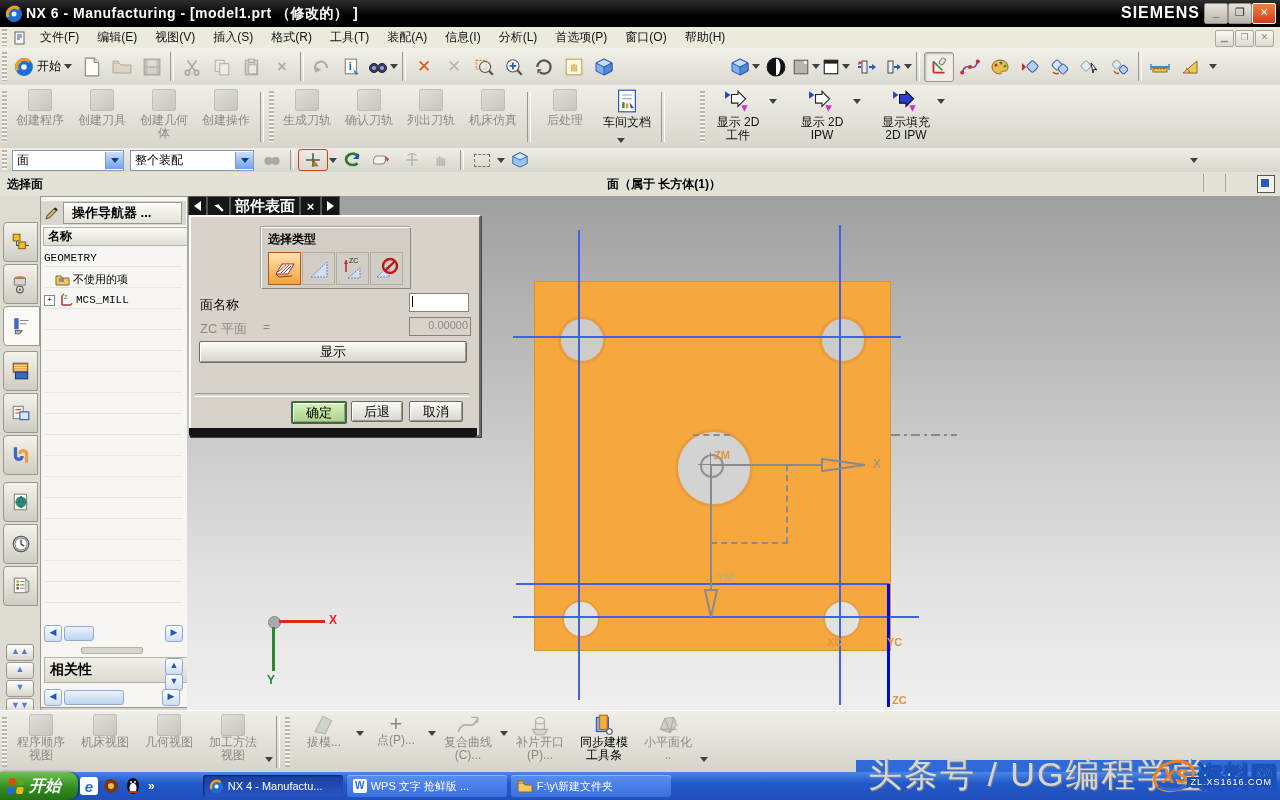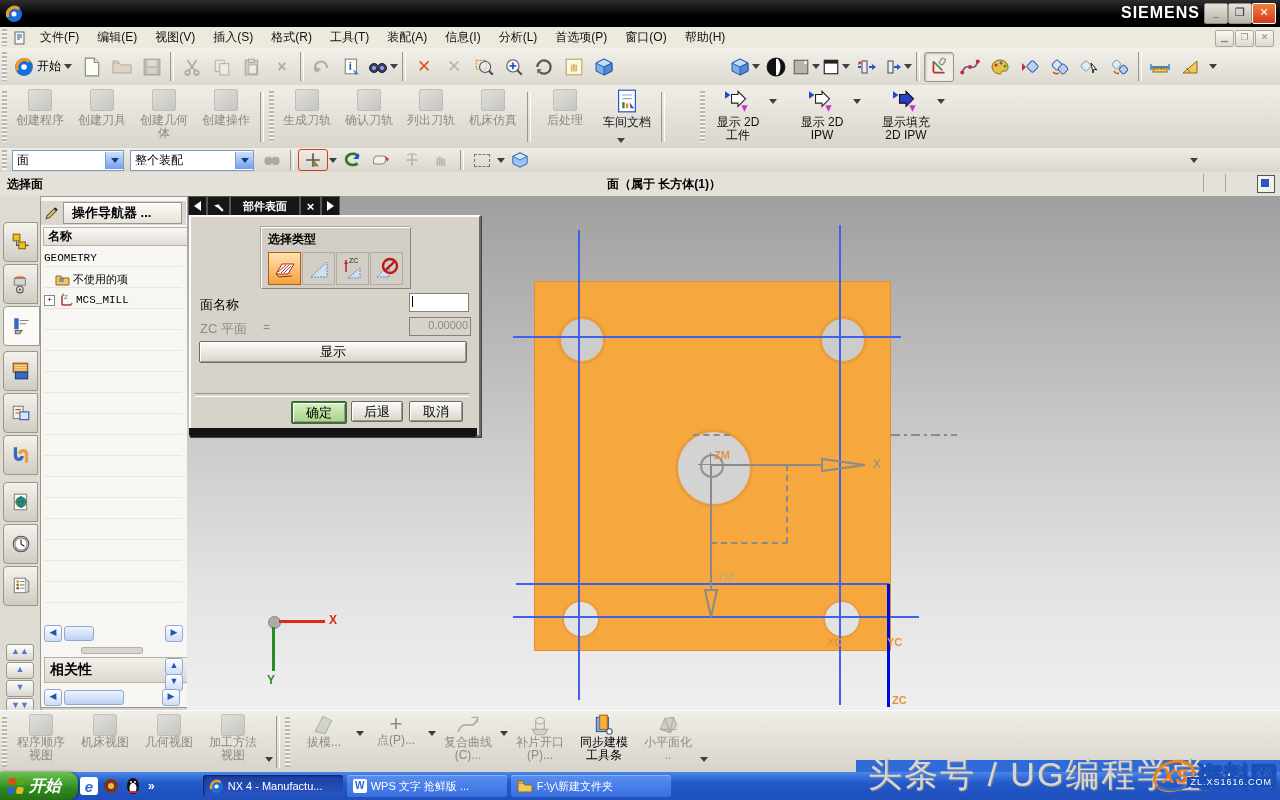--- a/index.html
+++ b/index.html
@@ -119,20 +119,21 @@
 <body>
 
 <div id="screen">
 
   <div class="abs" id="titlebar">
     <svg class="abs" style="left:5px;top:5px" width="18" height="18" viewBox="0 0 18 18">
         <circle cx="9" cy="9" r="8" fill="#1a6fd4"></circle>
         <path d="M3 12 A7 7 0 0 1 14 4" stroke="#f59a20" stroke-width="3" fill="none"></path>
         <circle cx="9" cy="9" r="2.5" fill="#fff"></circle>
       </svg>
+    <span class="t" style="margin-left:26px">NX 6 - Manufacturing - [model1.prt （修改的） ]</span>
     <span id="brand">SIEMENS</span>
     <div class="winbtn" style="right:52px">_</div>
     <div class="winbtn" style="right:28px">❐</div>
     <div class="winbtn close" style="right:4px">✕</div>
   </div>
 
   <div class="abs" id="menubar">
     <div class="grip"></div>
     <svg width="14" height="14" viewBox="0 0 14 14" style="margin:0 4px">
         <rect x="2" y="1" width="9" height="12" fill="#f8f6ee" stroke="#666"></rect>
@@ -695,21 +696,21 @@
       <div class="abs" id="dlgtabs">
         <div class="dtab" style="width:17px">
             <div style="width:0;height:0;border-top:5px solid transparent;border-bottom:5px solid transparent;border-right:7px solid #fff"></div>
           </div>
         <div class="dtab" style="width:21px">
             <svg width="11" height="11" viewBox="0 0 10 10">
               <path d="M9 9L1 4l4-1z" fill="#fff"></path>
               <path d="M5 5l4 4" stroke="#fff" stroke-width="2"></path>
             </svg>
           </div>
-        <div class="dtab" style="width:68px;font-size:11px">部件表面</div>
+        <div class="dtab" style="width:68px;font-size:15px">部件表面</div>
         <div class="dtab" style="width:19px;font-size:13px">×</div>
         <div class="dtab" style="width:17px">
             <div style="width:0;height:0;border-top:5px solid transparent;border-bottom:5px solid transparent;border-left:7px solid #fff"></div>
           </div>
       </div>
 
       <div class="abs" id="dialog">
         <div class="grp">
           <span class="abs" style="left:6px;top:3px;font-weight:bold">选择类型</span>
           <div class="typebtn sel" style="left:6px">

